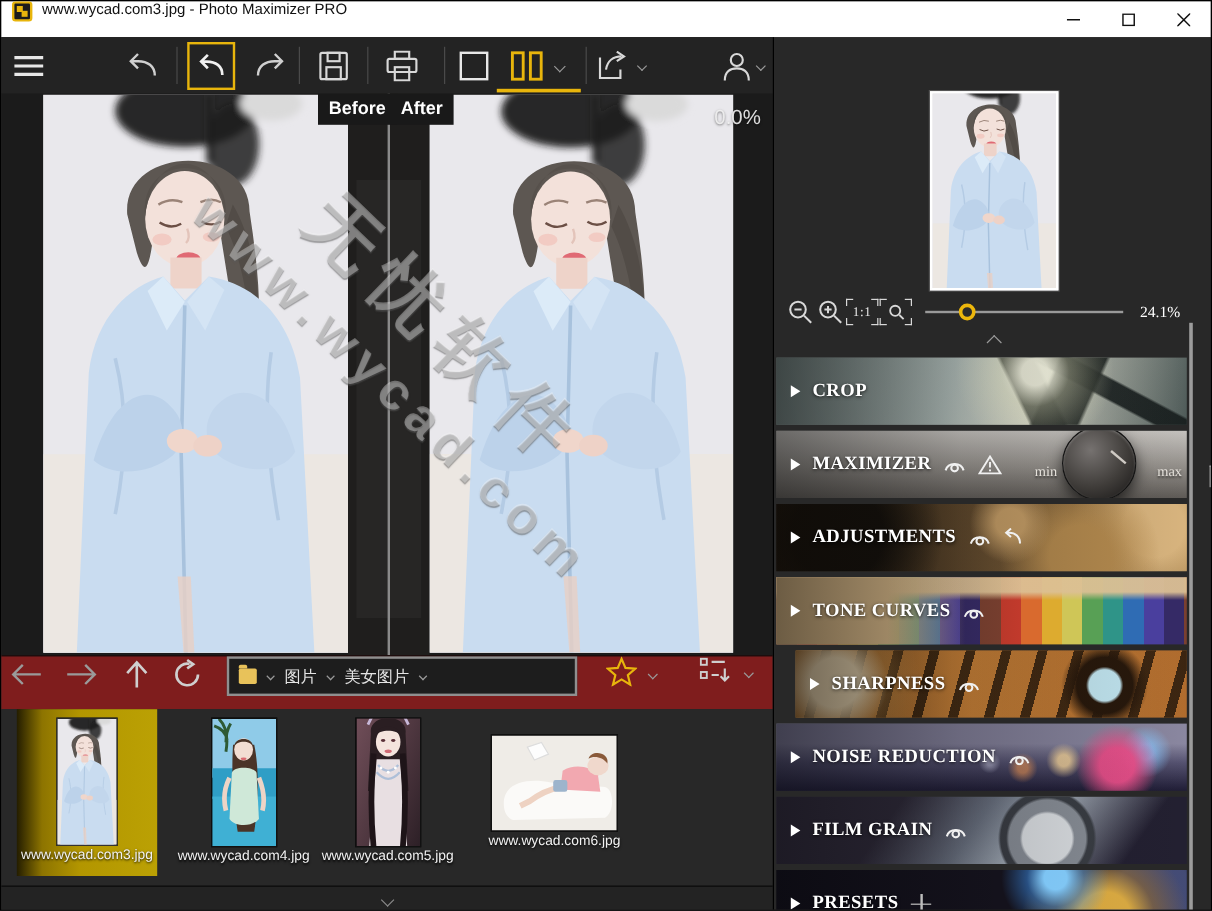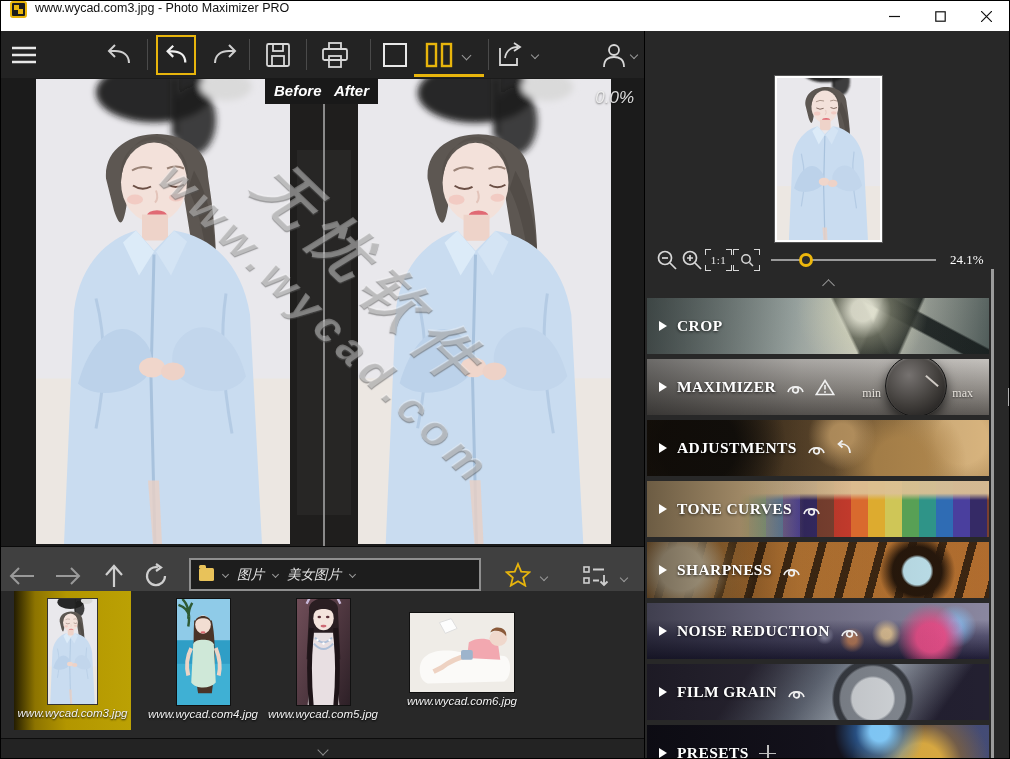--- a/index.html
+++ b/index.html
@@ -19,21 +19,21 @@
   .app-icon::after{ content:""; position:absolute; right:2px; bottom:2px; width:5px; height:5px;
     background:#e8b50c; }
   .title-text{ font-size:12.5px; color:#111; }
   .win-btns{ margin-left:auto; display:flex; height:100%; }
   .win-btn{ width:46px; height:100%; display:flex; align-items:center; justify-content:center;
     color:#111; cursor:default; }
   .win-btn svg{ display:block; }
 
   
   .main{ position:absolute; left:0; top:30px; width:1010px; height:729px; display:flex; }
-  .left-col{ width:643px; height:100%; position:relative; background:#232323;font-style:italic; }
+  .left-col{ width:643px; height:100%; position:relative; background:#232323; }
   .right-panel{ width:367px; height:100%; position:relative; background:#282828;
     border-left:1px solid #000; overflow:hidden;font-family:Liberation Serif, serif; }
 
   
   .toolbar{ position:relative; height:47px; background:#232323; }
   .tb{ position:absolute; top:9px; display:flex; align-items:center; justify-content:center;
     width:30px; height:30px; }
   .tb svg{ display:block; }
   .tb-sep{ position:absolute; top:8px; width:1px; height:31px; background:#4a4a4a; }
   .tb-box{ border:2px solid #e8b50c; width:40px; height:40px; top:4px; }
@@ -56,22 +56,22 @@
   .label-after{ left:324px; }
   .zoom-level{ position:absolute; top:10px; right:10px; color:rgba(242,242,242,.9);
     font-size:17px; text-shadow:0 1px 2px rgba(0,0,0,.5); }
   .watermark{ position:absolute; left:60px; top:110px; width:640px; text-align:center;
     transform:rotate(44deg); transform-origin:40% 40%; pointer-events:none;
     color:rgba(255,255,255,.34); text-shadow:1px 1px 1px rgba(90,90,90,.55); }
   .wm1{ font-size:60px; font-weight:700; letter-spacing:14px; }
   .wm2{ font-size:44px; font-weight:700; letter-spacing:7px; }
 
   
-  .file-toolbar{ position:relative; height:45px; background:#404040; border-top:1px solid #0a0a0a;
-    display:flex; align-items:flex-end; }
+  .file-toolbar{ position:relative; height:45px; background:#7f1d1d; border-top:1px solid #0a0a0a;
+    display:flex; align-items:flex-start; }
   .ft{ display:flex; align-items:center; justify-content:center; width:30px; height:30px; }
   .breadcrumb{ margin-left:18px; width:292px; height:33px; border:2px solid #8f8f8f;
     background:#1d1d1d; display:flex; align-items:center; padding:0 8px; gap:9px; }
   .crumb-label{ color:#e4e4e4; font-size:13.5px; }
   .folder-glyph{ width:15px; height:13px; background:#e8c25a; border-radius:1.5px; position:relative; }
   .folder-glyph::before{ content:""; position:absolute; left:0; top:-3px; width:7px; height:3px;
     background:#e8c25a; border-radius:1.5px 1.5px 0 0; }
   .star-wrap{ margin-left:24px; display:flex; align-items:center; gap:10px; }
   .sort-wrap{ margin-left:36px; display:flex; align-items:center; gap:12px; }
 
@@ -118,21 +118,21 @@
   .panels{ margin:3px 22px 0 2px; }
   .panel{ position:relative; height:56px; margin-bottom:5px; display:flex; align-items:center;
     overflow:hidden; }
   .panel-title{ display:flex; align-items:center; gap:10px; padding-left:12px; z-index:2; }
   .tri-right{ width:0; height:0; border-left:8px solid #fff; border-top:5.5px solid transparent;
     border-bottom:5.5px solid transparent; }
   .panel-label{ color:#fff; font-size:15.5px; font-weight:600; letter-spacing:.4px;
     text-shadow:0 1px 3px rgba(0,0,0,.8); }
   .picon{ display:flex; align-items:center; }
   .minmax{ position:absolute; font-size:12px; color:#e6e2dc; text-shadow:0 1px 2px rgba(0,0,0,.6); z-index:2; }
-  .min-l{ right:108px; top:27px; } .max-l{ right:16px; top:27px; }
+  .min-l{ right:108px; top:27px; } .max-l{ right:4px; top:27px; }
   .knob-graphic{ position:absolute; right:42px; top:-4px; width:62px; height:62px; border-radius:50%;
     background:radial-gradient(circle at 38% 32%,#767270,#403d3a 55%,#232120 85%);
     border:1px solid #141414; box-shadow:0 5px 12px rgba(0,0,0,.65),inset 0 1px 2px rgba(255,255,255,.25); }
   .knob-graphic::after{ content:""; position:absolute; left:38px; top:24px; width:16px; height:2px;
     background:#cfcac4; transform:rotate(40deg); }
 
   .p-crop{ background:
     linear-gradient(90deg,rgba(10,12,12,.55),rgba(10,12,12,.2) 45%,transparent),
     radial-gradient(circle at 63% 22%,rgba(255,255,235,.95) 0 5%,rgba(255,255,215,.4) 13%,transparent 30%),
     linear-gradient(64deg,transparent 57%,rgba(16,22,22,.88) 58% 65%,transparent 66%),
@@ -154,21 +154,21 @@
     linear-gradient(90deg,#d8ba8c 0 27%,rgba(216,186,140,0) 46%),
     linear-gradient(180deg,rgba(220,192,148,.95) 0 22%,rgba(220,192,148,0) 34%),
     repeating-linear-gradient(90deg,#7a4030 0 17px,#c23a2c 17px 34px,#d96a2e 34px 51px,
       #ddab2f 51px 68px,#cfc657 68px 85px,#58a055 85px 102px,#2f9488 102px 119px,
       #2f6cb4 119px 136px,#4a3f9e 136px 153px,#352a66 153px 170px); }
   .p-sharp{ background:
     linear-gradient(90deg,rgba(20,12,5,.55),rgba(20,12,5,.15) 40%,transparent),
     radial-gradient(circle at 10% 48%,#e8d9b8 0 7%,rgba(200,150,80,.35) 15%,transparent 24%),
     radial-gradient(circle at 79% 52%,#bfe3ee 0 5%,#27180c 6% 9%,transparent 14%),
     repeating-linear-gradient(105deg,transparent 0 21px,rgba(15,10,6,.72) 21px 29px),
-    linear-gradient(90deg,#8a5a28,#c07c36 45%,#b06c2e); }
+    linear-gradient(90deg,#8a5a28,#c07c36 45%,#b06c2e); margin-left: 16px; }
   .p-noise{ background:
     linear-gradient(90deg,rgba(15,15,25,.6),rgba(15,15,25,.25) 45%,transparent),
     radial-gradient(circle at 83% 62%,rgba(240,80,140,.95) 0 5%,transparent 12%),
     radial-gradient(circle at 70% 55%,rgba(255,220,160,.85) 0 2%,transparent 6%),
     radial-gradient(circle at 90% 42%,rgba(140,200,255,.75) 0 2%,transparent 7%),
     radial-gradient(circle at 60% 66%,rgba(255,160,90,.65) 0 2%,transparent 6%),
     radial-gradient(circle at 52% 58%,rgba(230,230,255,.5) 0 1.5%,transparent 5%),
     linear-gradient(180deg,#8a87a0 0 30%,#555270 58%,#201d36); }
   .p-film{ background:
     linear-gradient(90deg,rgba(18,16,24,.6),rgba(18,16,24,.2) 45%,transparent),

